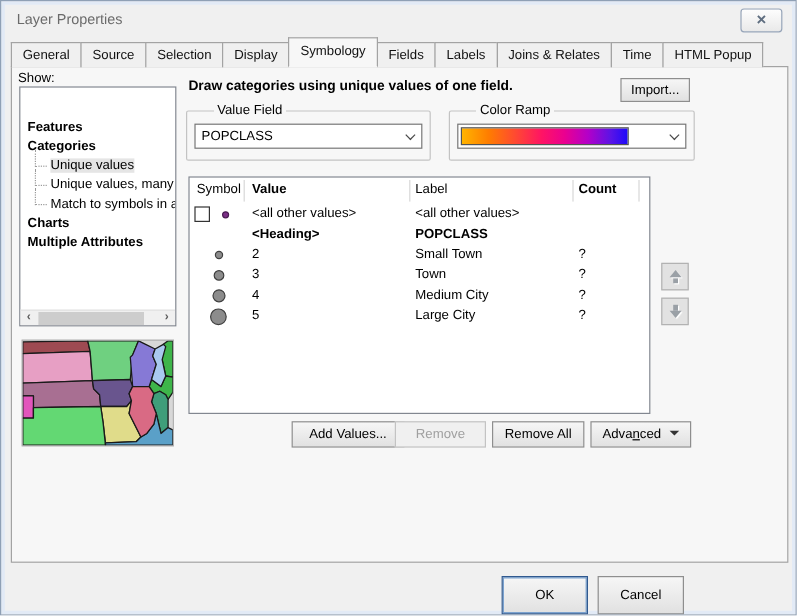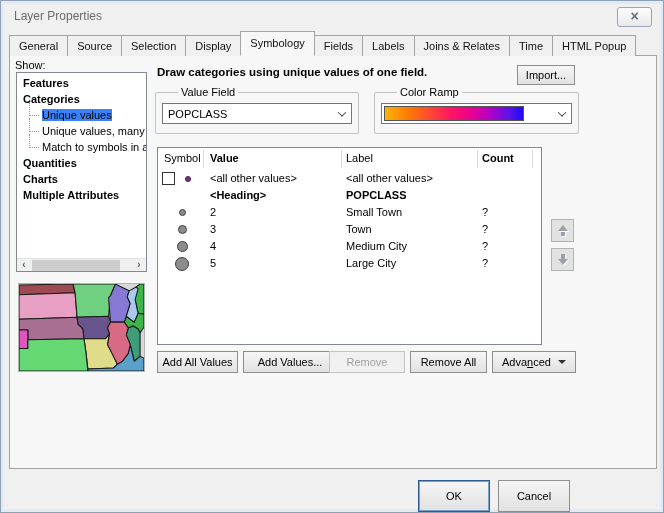--- a/index.html
+++ b/index.html
@@ -43,29 +43,29 @@
     position:absolute; left:8px; top:54px; width:648px; height:414px;
     background:#f7f7f7; border:1px solid #a3a3a3; z-index:2;
   }
 
   
   .show-label { position:absolute; left:5px; top:3px; }
   .tree-box {
     position:absolute; left:6px; top:16px; width:131px; height:200px;
     background:#fff; border:1px solid #828790; overflow:hidden;
   }
-  .tree-list { padding-top:2px; }
+  .tree-list { padding-top:2px;margin-top:23px; }
   .tree-item { height:16px; line-height:16px; white-space:nowrap; position:relative; padding-left:6px; }
   .tree-item.bold { font-weight:700; }
   .tree-item.child { padding-left:25px; }
   .tree-item.child::before {
     content:''; position:absolute; left:12px; top:-5px; width:9px; height:13px;
     border-left:1px dotted #9a9a9a; border-bottom:1px dotted #9a9a9a;
   }
-  .tree-item.selected .tree-label { background:#3b82f6; }
+  .tree-item.selected .tree-label { background:#e5e5e5; }
   .hscroll {
     position:absolute; left:0; bottom:0; width:100%; height:13px;
     background:#f0f0f0; border-top:1px solid #e2e2e2; display:flex; align-items:center;
   }
   .hscroll .arr {
     width:14px; height:13px; text-align:center; line-height:12px;
     color:#5a5a5a; font-weight:700; font-size:10px;
   }
   .hscroll .thumb { height:11px; width:88px; background:#cdcdcd; margin-left:1px; }
   .hscroll .spacer { flex:1; }
@@ -205,21 +205,20 @@
 
     <div class="show-label">Show:</div>
 
     <div class="tree-box">
       <div class="tree-list">
         <div class="tree-item bold"><span class="tree-label">Features</span></div>
         <div class="tree-item bold"><span class="tree-label">Categories</span></div>
         <div class="tree-item child selected"><span class="tree-label">Unique values</span></div>
         <div class="tree-item child"><span class="tree-label">Unique values, many</span></div>
         <div class="tree-item child"><span class="tree-label">Match to symbols in a</span></div>
-        <div class="tree-item bold"><span class="tree-label">Quantities</span></div>
         <div class="tree-item bold"><span class="tree-label">Charts</span></div>
         <div class="tree-item bold"><span class="tree-label">Multiple Attributes</span></div>
       </div>
       <div class="hscroll">
         <div class="arr">‹</div>
         <div class="thumb"></div>
         <div class="spacer"></div>
         <div class="arr">›</div>
       </div>
     </div>
@@ -334,21 +333,20 @@
 
     <div class="move-btn move-up">
       <span class="tri-up"></span>
       <span class="stem"></span>
     </div>
     <div class="move-btn move-down">
       <span class="stem"></span>
       <span class="tri-down"></span>
     </div>
 
-    <button class="btn action-btn b-addall">Add All Values</button>
     <button class="btn action-btn b-addval">Add Values...</button>
     <button class="btn action-btn b-remove disabled">Remove</button>
     <button class="btn action-btn b-removeall">Remove All</button>
     <button class="btn action-btn b-advanced"><span>Adva</span><span class="ak">n</span><span>ced</span><span class="caret"></span></button>
   </div>
 
   <button class="btn footer-btn b-ok">OK</button>
   <button class="btn footer-btn b-cancel">Cancel</button>
 
 </div>

